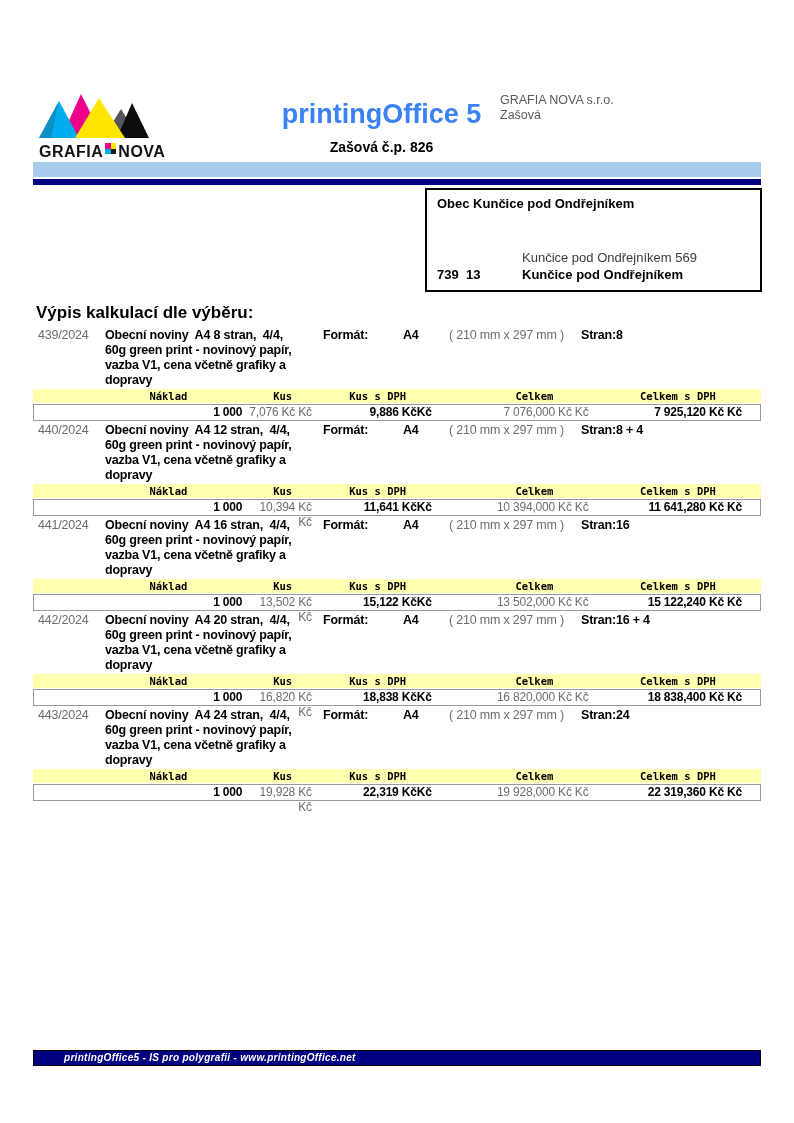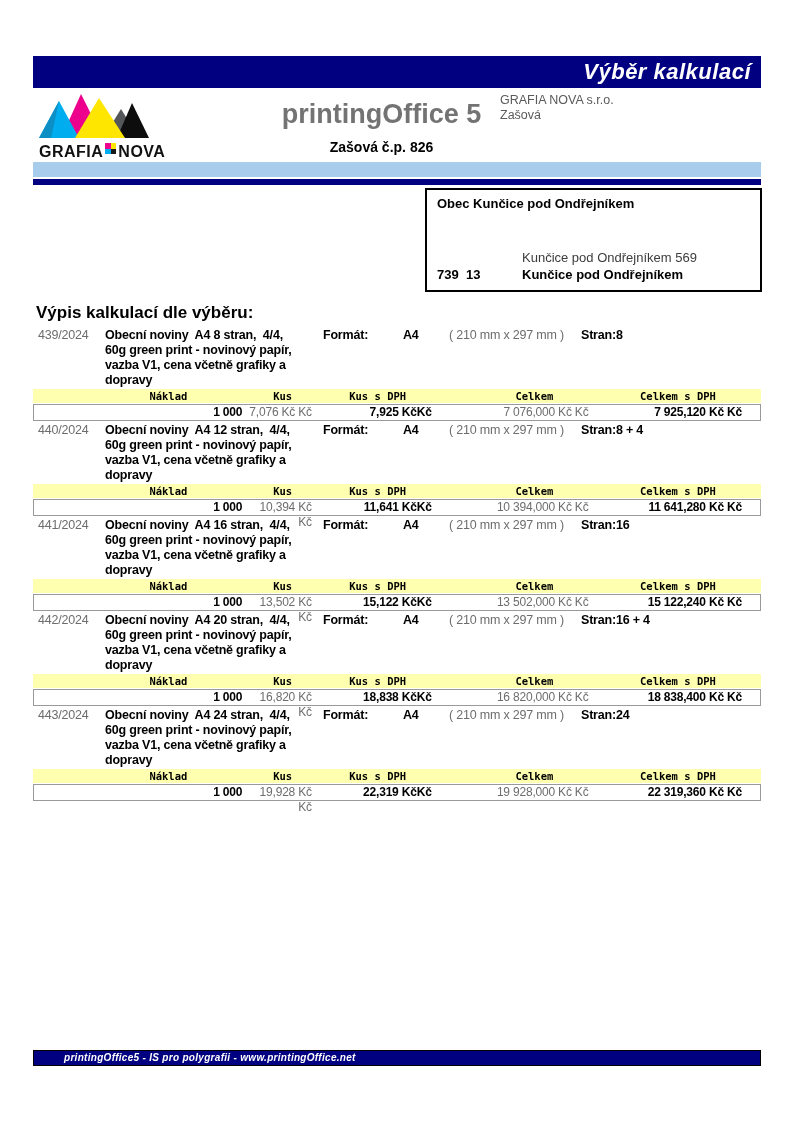--- a/index.html
+++ b/index.html
@@ -11,21 +11,21 @@
     text-align:right; line-height:31px; padding-right:10px; letter-spacing:.5px; }
 
   .header-row { position:absolute; left:33px; top:90px; width:728px; height:72px; display:flex; }
   .logo-block { width:230px; padding:4px 0 0 6px; }
   .logo-text { font-size:16px; font-weight:bold; color:#111; letter-spacing:.5px; display:flex; align-items:flex-start; gap:2px; margin-top:1px; }
   .cmyk-square { display:inline-block; width:11px; height:11px; }
   .cmyk-square i { display:block; float:left; width:50%; height:50%; }
   .q1{background:#ec008c}.q2{background:#ffe600}.q3{background:#00adef}.q4{background:#1a1a1a}
   .tagline { font-size:6.5px; color:#2aa5b8; letter-spacing:.4px; margin-top:2px; white-space:nowrap; }
   .center-block { flex:1; text-align:center; }
-  .center-block h1 { font-size:27px; font-weight:bold; line-height:28px; margin-top:10px; color:#737373; }
+  .center-block h1 { font-size:27px; font-weight:bold; line-height:28px; margin-top:10px; color:#3b82f6; }
   .center-block h2 { font-size:14px; font-weight:bold; line-height:15px; margin-top:12px; color:#000; }
   .company-block { width:261px; padding-top:3px; font-size:12.5px; line-height:15px; color:#5a5a5a; }
 
   .blue-bar  { position:absolute; left:33px; top:162px; width:728px; height:15px; background:#a8cdec; }
   .navy-strip{ position:absolute; left:33px; top:179px; width:728px; height:6px;  background:#000080; }
 
   .address-box { position:absolute; left:425px; top:188px; width:337px; height:104px;
     border:2px solid #000; padding:6px 10px; font-size:13px; background:#fff; }
   .addr-name { font-weight:bold; color:#000; }
   .addr-bottom { position:absolute; left:10px; right:10px; bottom:7px; }
@@ -64,23 +64,20 @@
 
   .footer-bar { position:absolute; left:33px; top:1050px; width:728px; height:16px;
     background:#000080; border:1px solid #000; color:#fff; font-size:10px; font-weight:bold;
     font-style:italic; line-height:14px; padding-left:30px; letter-spacing:.3px; }
 </style>
 </head>
 <body>
 
 <div class="page">
 
-  <div class="top-bar">
-    <span>Výběr kalkulací</span>
-  </div>
 
   <div class="header-row">
     <div class="logo-block">
       <svg width="110" height="44" viewBox="0 0 110 44">
         <polygon points="42,0 64,44 22,44" fill="#ec008c"></polygon>
         <polygon points="20,7 40,44 0,44" fill="#00adef"></polygon>
         <polygon points="20,7 12,44 0,44" fill="#0b8fc4"></polygon>
         <polygon points="82,15 100,44 64,44" fill="#55565a"></polygon>
         <polygon points="93,9 110,44 78,44" fill="#0d0d0d"></polygon>
         <polygon points="60,4 86,44 36,44" fill="#ffe600"></polygon>
@@ -144,21 +141,21 @@
         <div class="row-head">
           <span class="c1">Náklad</span>
           <span class="c2">Kus</span>
           <span class="c3">Kus s DPH</span>
           <span class="c4">Celkem</span>
           <span class="c5">Celkem s DPH</span>
         </div>
         <div class="row-data">
           <span class="c1">1 000</span>
           <span class="c2">7,076 Kč Kč</span>
-          <span class="c3">7,925 KčKč</span>
+          <span class="c3">9,886 KčKč</span>
           <span class="c4">7 076,000 Kč Kč</span>
           <span class="c5">7 925,120 Kč Kč</span>
         </div>
       </div>
       <div class="calc-block">
         <div class="calc-head">
           <span class="calc-num">440/2024</span>
           <div class="calc-desc">
             <div>Obecní noviny  A4 12 stran,  4/4,</div>
             <div>60g green print - novinový papír,</div>

